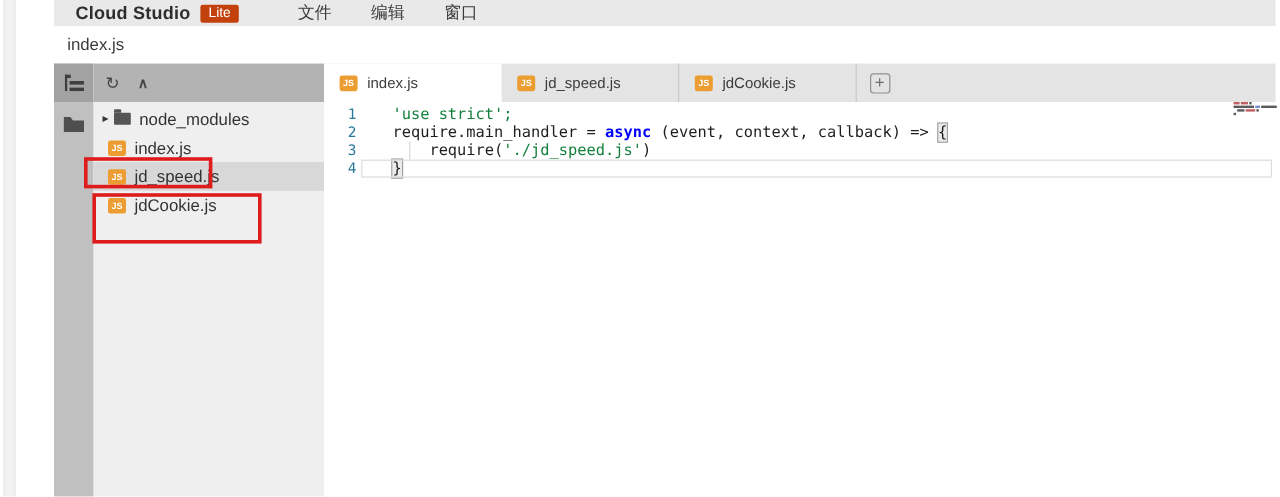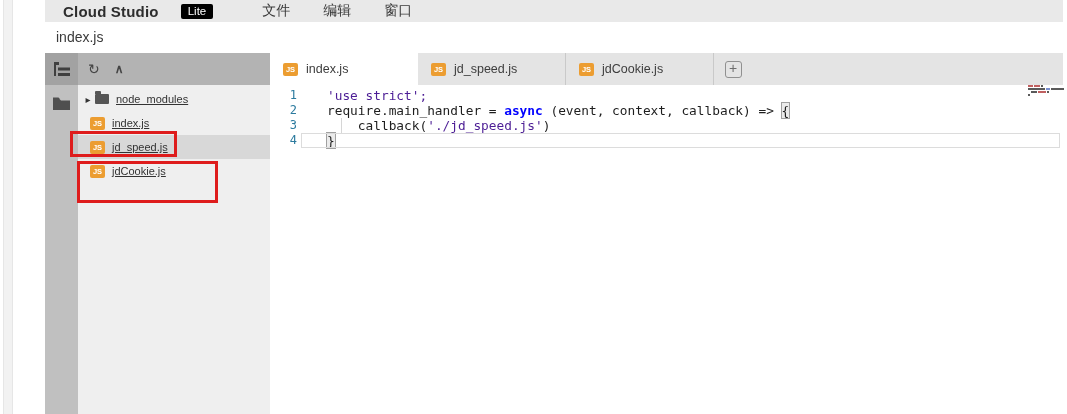--- a/index.html
+++ b/index.html
@@ -8,22 +8,22 @@
   #screen { position:relative; width:1067px; height:414px; background:#fff; overflow:hidden; }
 
   
   .left-strip { position:absolute; left:3px; top:0; width:10px; height:414px;
     background:#f2f2f2; border-left:1px solid #e6e6e6; border-right:1px solid #e6e6e6; }
 
   
   .menubar { position:absolute; left:45px; top:0; width:1018px; height:22px;
     background:#e9e9e9; display:flex; align-items:center; padding-left:18px; }
   .brand { font-weight:bold; font-size:15px; color:#2d2d2d; letter-spacing:0.2px; }
-  .lite-badge { background:#000000; color:#fff; font-size:11.5px; padding:1px 7px 2px;
-    border-radius:2px; margin-left:22px; }
+  .lite-badge { background:#c2410c; color:#fff; font-size:11.5px; padding:1px 7px 2px;
+    border-radius:2px; margin-left:8px; }
   .menu-items { display:flex; margin-left:49px; gap:33px; }
   .menu-item { font-size:14px; color:#3a3a3a; cursor:pointer; }
 
   
   .breadcrumb-row { position:absolute; left:45px; top:22px; width:1018px; height:31px; background:#fff; }
   .breadcrumb-row .crumb { font-size:14px; color:#3a3a3a; line-height:30px; padding-left:11px; }
 
   
   .activity-bar { position:absolute; left:45px; top:53px; width:33px; height:361px; background:#c0c0c0; }
   .activity-cell { width:33px; height:32px; display:flex; align-items:center; justify-content:center; cursor:pointer; }
@@ -32,21 +32,21 @@
 
   
   .explorer { position:absolute; left:78px; top:53px; width:192px; height:361px; background:#efefef; }
   .explorer-toolbar { height:32px; background:#b3b3b3; display:flex; align-items:center; padding-left:10px; gap:15px; }
   .tool-icon { font-size:14px; color:#454545; cursor:pointer; line-height:1; }
   .tool-icon.collapse { font-size:12px; font-weight:bold; }
   .tree { padding-top:2px; }
   .tree-row { height:24px; display:flex; align-items:center; cursor:pointer; }
   .tree-row.selected { background:#d8d8d8; }
   .tree-row .arrow { font-size:10px; color:#333; width:10px; margin-left:5px; text-align:center; }
-  .tree-label { font-size:11px; color:#333; margin-left:7px; white-space:nowrap;text-decoration:underline; }
+  .tree-label { font-size:14px; color:#333; margin-left:7px; white-space:nowrap; }
   .folder-glyph { position:relative; width:14px; height:10px; background:#555; border-radius:1px; margin-left:2px; }
   .folder-glyph::before { content:""; position:absolute; top:-3px; left:0; width:6px; height:3px;
     background:#555; border-radius:1px 1px 0 0; }
   .js-badge { width:15px; height:13px; background:#ec9d31; border-radius:2px; color:#fff;
     font-size:7.5px; font-weight:bold; display:flex; align-items:center; justify-content:center; margin-left:12px; }
 
   
   .tabbar { position:absolute; left:270px; top:53px; width:793px; height:32px; background:#e4e4e4; display:flex; }
   .tab { width:148px; height:32px; display:flex; align-items:center; padding-left:13px;
     border-right:1px solid #c9c9c9; cursor:pointer; }
@@ -56,21 +56,21 @@
   .new-tab-cell { width:38px; height:32px; display:flex; align-items:center; justify-content:center; }
   .new-tab-btn { width:17px; height:17px; border:1.5px solid #909090; border-radius:3px; color:#6d6d6d;
     font-size:14px; line-height:13px; text-align:center; cursor:pointer; background:transparent; }
 
   
   .editor { position:absolute; left:270px; top:85px; width:793px; height:329px; background:#fff;
     font-family:"DejaVu Sans Mono", monospace; font-size:12.8px; padding-top:3px; }
   .code-row { position:relative; height:15px; line-height:15px; display:flex; white-space:pre; }
   .gutter { width:27px; text-align:right; color:#2b7a9e; font-size:12px; flex:none; }
   .code-text { margin-left:30px; color:#1e1e1e; }
-  .tok-string { color:#4c1d95;text-align:center; }
+  .tok-string { color:#15803d;text-align:center; }
   .tok-keyword { color:#0000ff;font-weight:bold; }
   .tok-bracket { outline:1px solid #a0a0a0; background:#ebebeb; }
   .code-row.has-guide .code-text { position:relative; }
   .guide-line { position:absolute; left:71px; top:0; bottom:0; width:1px; background:#d6d6d6; }
   .current-line-box { position:absolute; left:31px; top:0; width:759px; height:15px;
     border:1px solid #dcdcdc; pointer-events:none; }
 
   
   .minimap { position:absolute; left:758px; top:0; width:38px; cursor:pointer; }
   .mm-row { height:2px; margin-bottom:1px; display:flex; gap:1px; }
@@ -175,21 +175,21 @@
       <span class="gutter">1</span>
       <span class="code-text"><span class="tok-string">'use strict';</span></span>
     </div>
     <div class="code-row">
       <span class="gutter">2</span>
       <span class="code-text"><span>require.main_handler = </span><span class="tok-keyword">async</span><span> (event, context, callback) =&gt; </span><span class="tok-bracket">{</span></span>
     </div>
     <div class="code-row has-guide">
       <span class="guide-line"></span>
       <span class="gutter">3</span>
-      <span class="code-text"><span>    callback(</span><span class="tok-string">'./jd_speed.js'</span><span>)</span></span>
+      <span class="code-text"><span>    require(</span><span class="tok-string">'./jd_speed.js'</span><span>)</span></span>
     </div>
     <div class="code-row">
       <span class="current-line-box"></span>
       <span class="gutter">4</span>
       <span class="code-text"><span class="tok-bracket">}</span></span>
     </div>
 
     <div class="minimap">
       <div class="mm-row">
         <span class="mm-seg mm-red" style="width:5px"></span>

